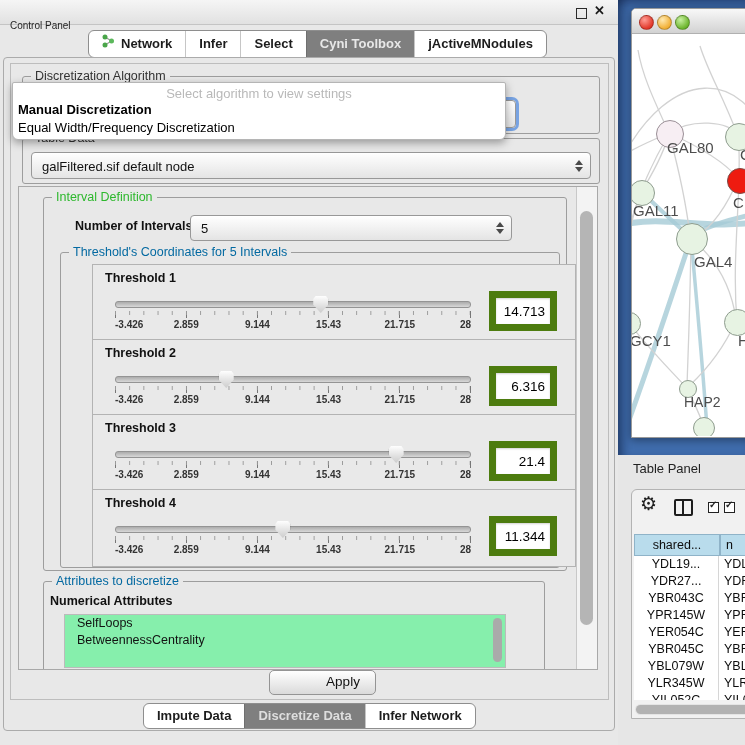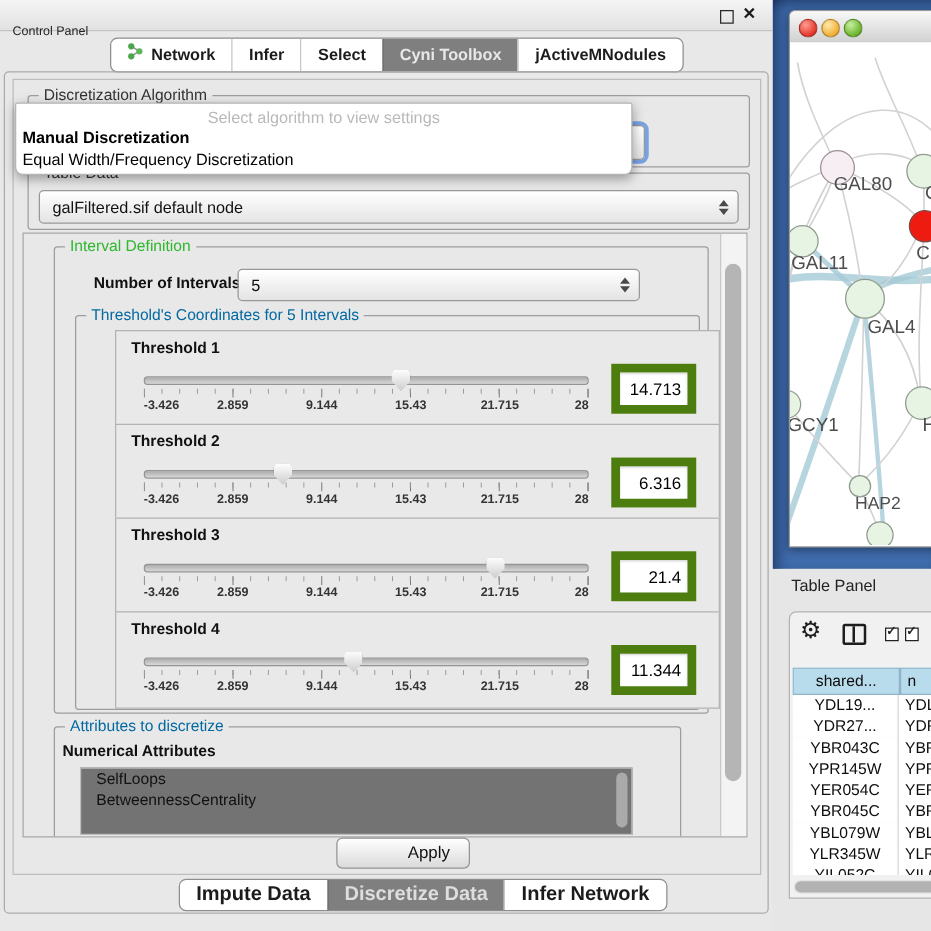--- a/index.html
+++ b/index.html
@@ -62,30 +62,30 @@
   .ticks .minor{position:absolute;left:0;top:0;width:100%;height:4px;
     background:linear-gradient(90deg,#9a9a9a 1px,transparent 1px);background-size:4% 100%;}
   .tlabels{position:relative;height:12px;margin-top:1px;font-size:10px;font-weight:bold;color:#333;}
   .tlabels span{position:absolute;top:0;transform:translateX(-50%);white-space:nowrap;}
   .tlabels .tl0{left:0;transform:none;}
   .tlabels .tl1{left:20%;} .tlabels .tl2{left:40%;} .tlabels .tl3{left:60%;} .tlabels .tl4{left:80%;}
   .tlabels .tl5{left:auto;right:0;transform:none;}
   .vfield{position:absolute;left:396px;top:26px;width:44px;height:26px;border:7px solid #4d7c0f;background:#fff;
     box-shadow:inset 0 1px 2px rgba(0,0,0,.18);font:13.5px "Liberation Sans",sans-serif;text-align:right;padding:0 5px;color:#000;}
 
-  .attr-list{position:absolute;left:20px;top:32px;width:440px;height:52px;background:#737373;border:1px solid #bbb;overflow:hidden;}
+  .attr-list{position:absolute;left:20px;top:32px;width:440px;height:52px;background:#86efac;border:1px solid #bbb;overflow:hidden;}
   .attr-item{font-size:12.5px;color:#111;padding:1px 0 1px 12px;line-height:15px;white-space:nowrap;}
   .lthumb{position:absolute;right:3px;top:3px;width:9px;height:44px;background:#aaa;border-radius:5px;}
 
   .apply{left:269px;top:670px;width:64px;height:23px;background:linear-gradient(#fff,#dadada);
     border:1px solid #949494;border-radius:5px;font-size:13.5px;color:#111;text-align:center;line-height:22px;padding-left:41px;}
 
   .bottom-tabs{left:143px;top:703px;height:24px;display:flex;border:1px solid #8e8e8e;border-radius:6px;
     overflow:hidden;background:#fff;}
-  .bseg{line-height:24px;padding:0 13px;font-size:16px;font-weight:bold;color:#1c1c1c;}
+  .bseg{line-height:24px;padding:0 13px;font-size:13px;font-weight:bold;color:#1c1c1c;}
   .bseg + .bseg{border-left:1px solid #c6c6c6;}
   .bseg.sel{background:#7f7f7f;color:#dedede;border-left:1px solid #6f6f6f;}
 
   
   .right-pane{left:618px;top:0;width:127px;height:745px;background:#e6e6e6;overflow:hidden;}
   .blue-top{left:0;top:0;width:127px;height:455px;background:#3f6cac;
     box-shadow:inset 10px 0 10px -6px rgba(5,15,45,.5), inset 0 10px 8px -6px rgba(5,15,45,.35);}
   .net-window{left:13px;top:8px;width:125px;height:428px;background:#fff;border:1px solid #9a9a9a;
     border-radius:5px 5px 0 0;box-shadow:0 2px 8px rgba(0,0,0,.4);}
   .net-titlebar{left:0;top:0;width:100%;height:24px;background:linear-gradient(#f8f8f8,#d2d2d2);

